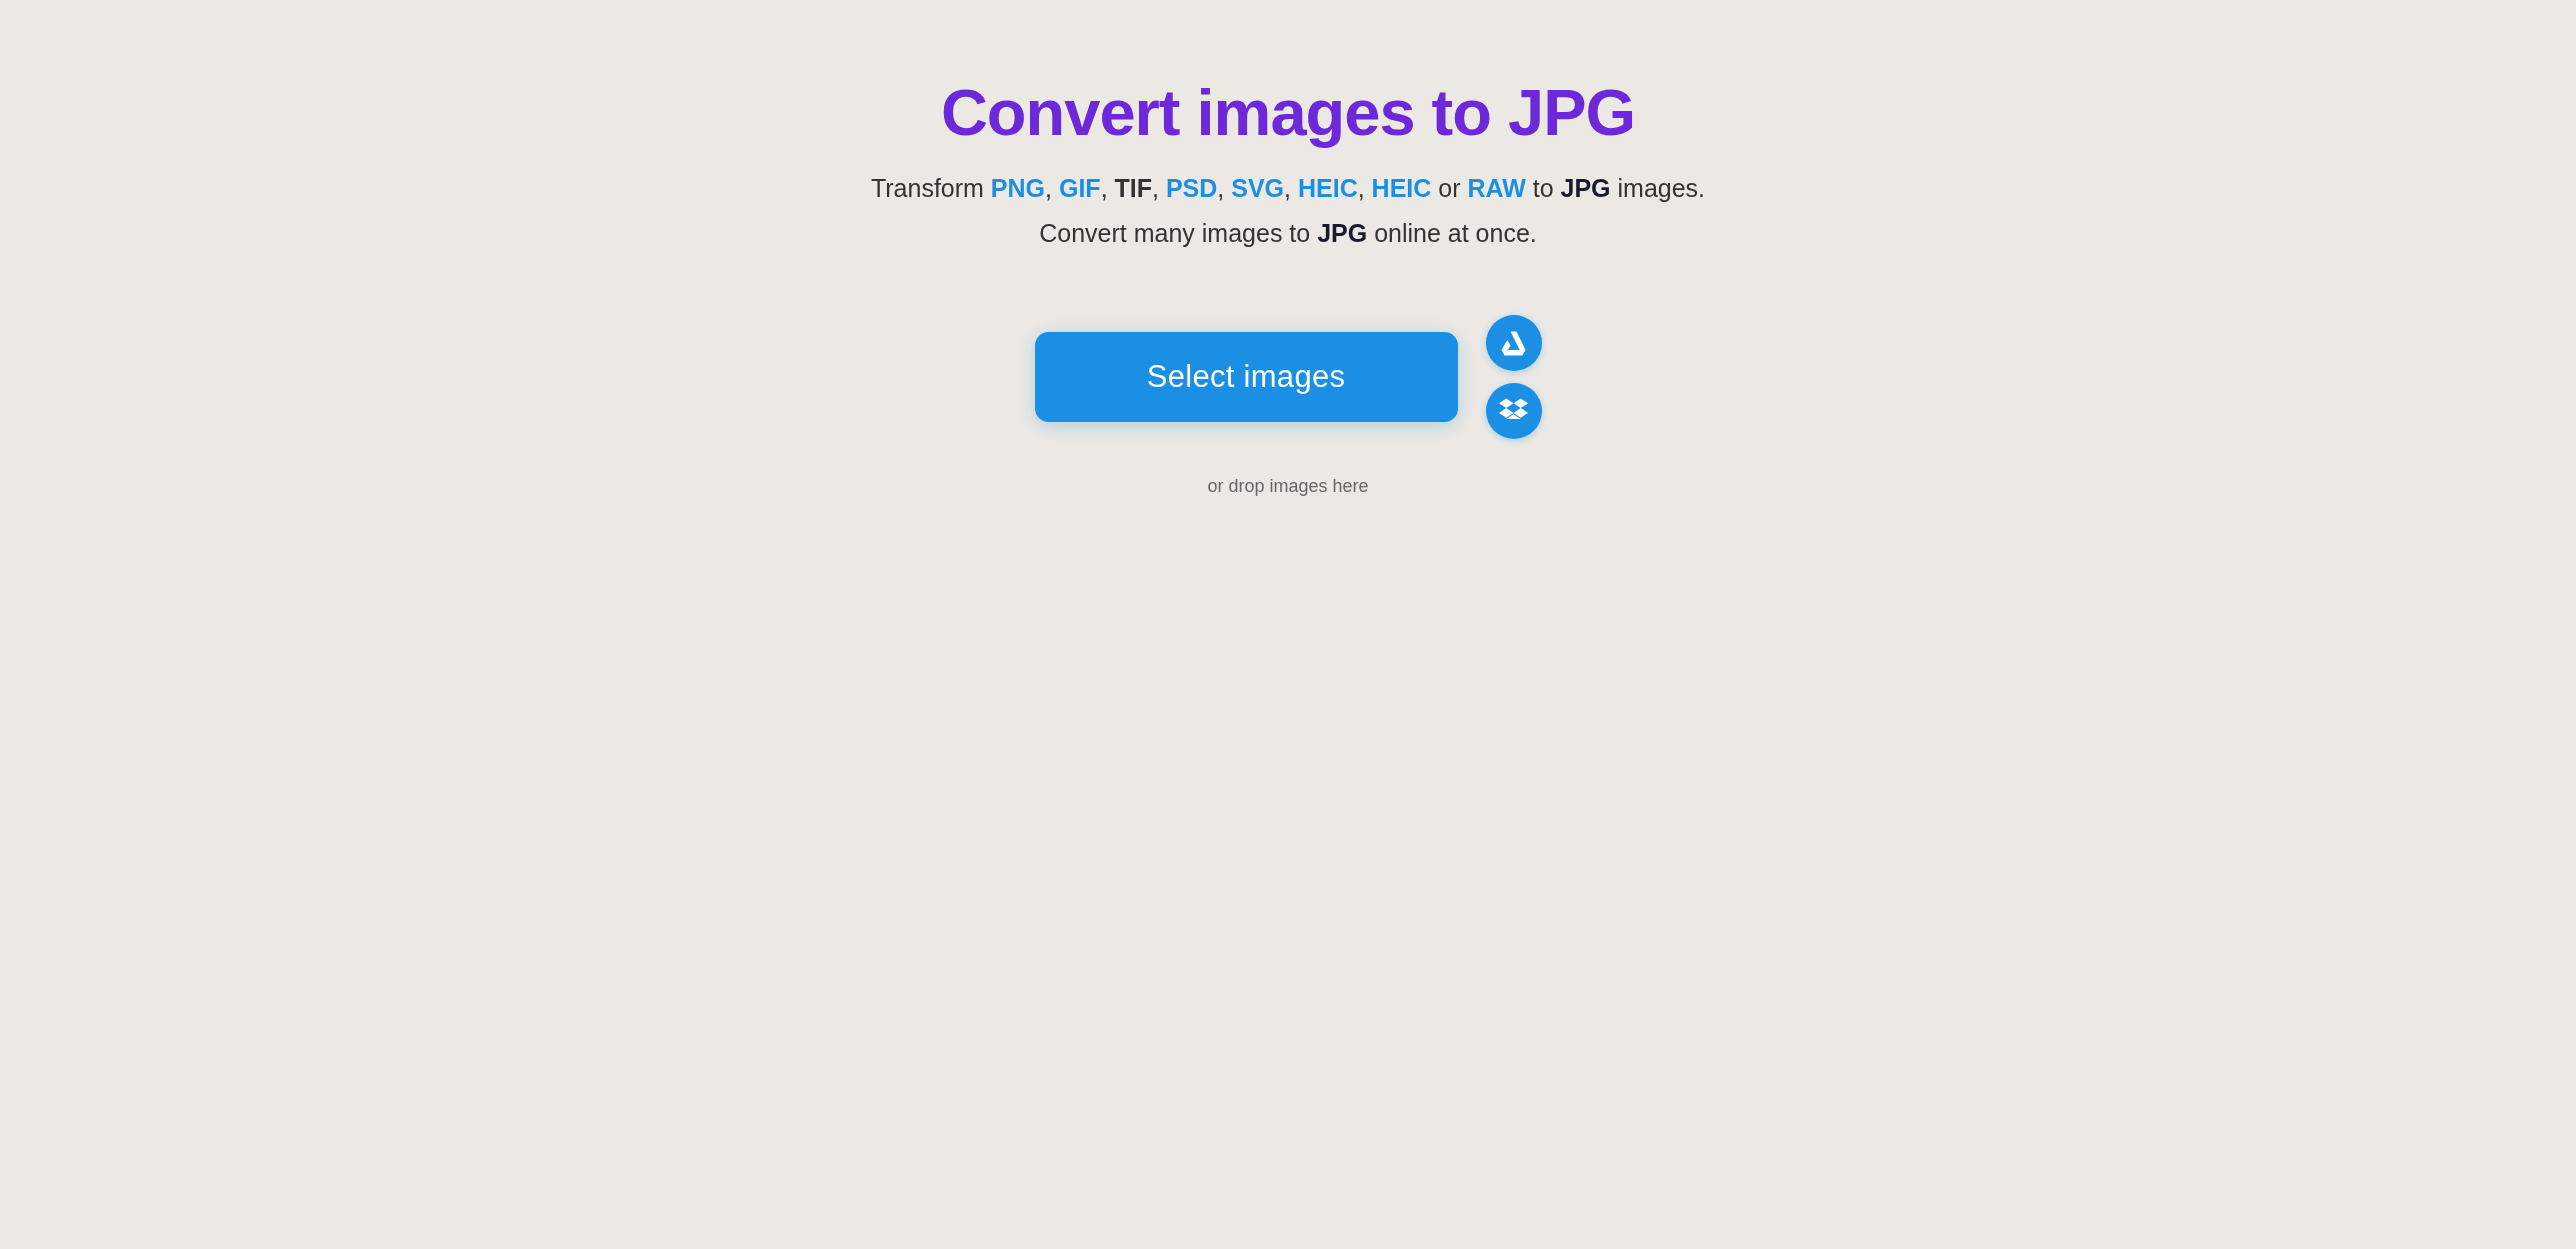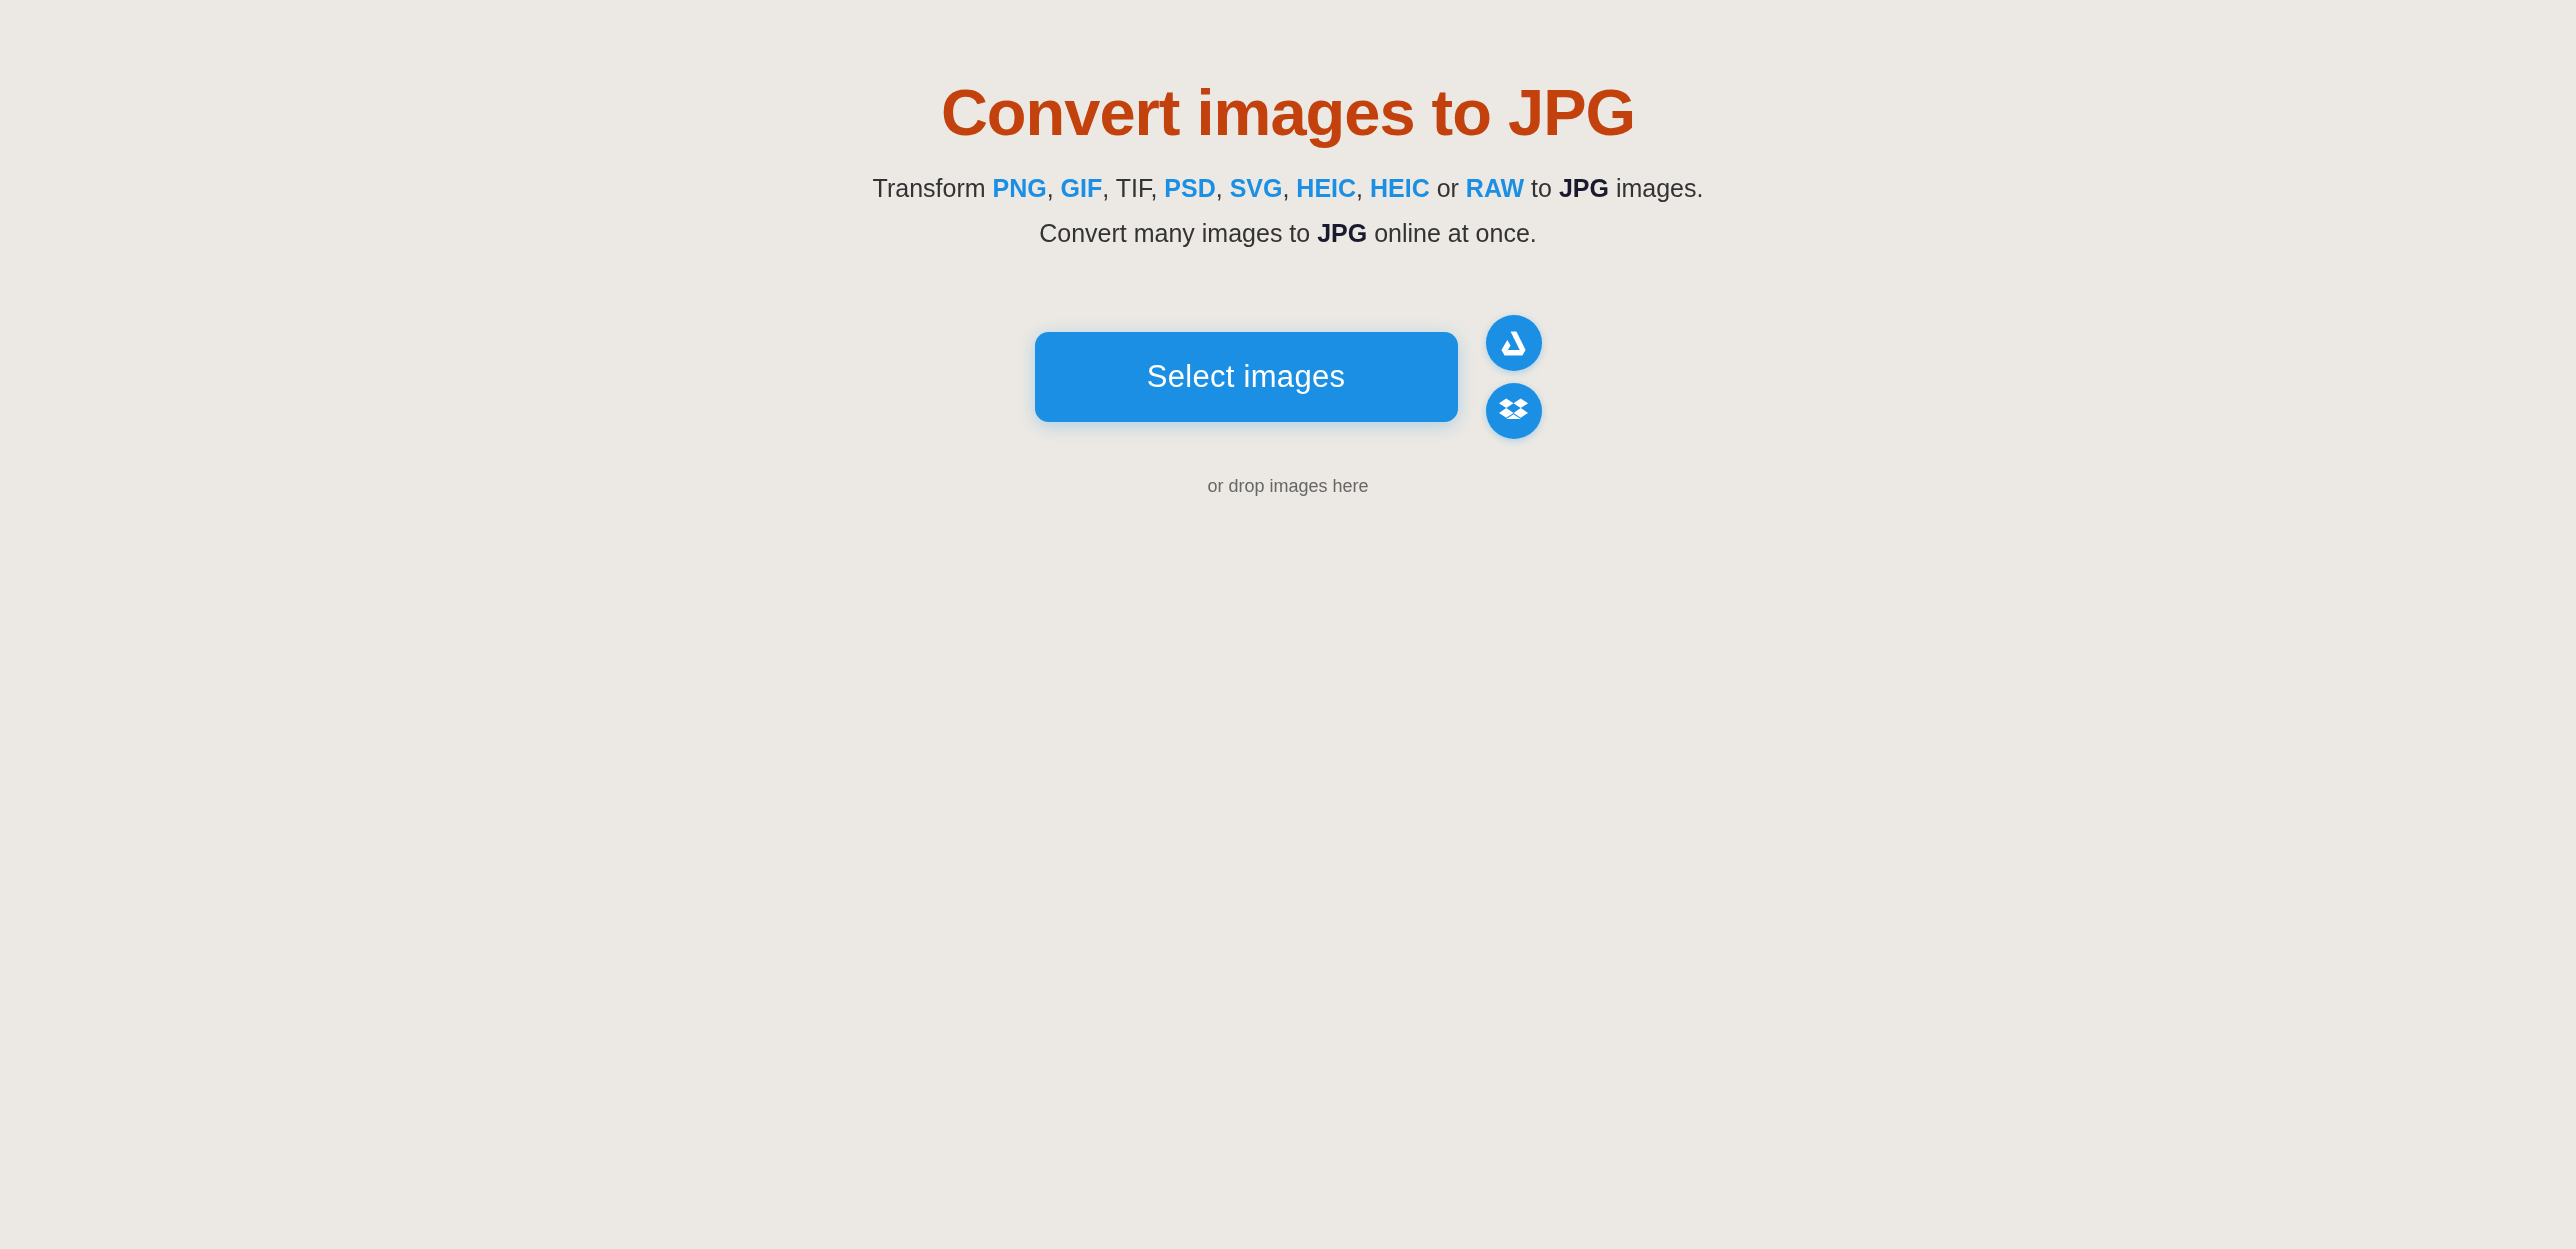--- a/index.html
+++ b/index.html
@@ -23,21 +23,21 @@
       flex-direction: column;
       align-items: center;
       width: 100%;
       max-width: 865px;
       text-align: center;
     }
 
     .page-title {
       font-size: 65px;
       font-weight: 700;
-      color: #c2410c;
+      color: #6d28d9;
       letter-spacing: -1px;
       margin-bottom: 21px;
       line-height: 1.1;
     }
 
     .subtitle {
       font-size: 25px;
       color: #333;
       margin-bottom: 7.7px;
       line-height: 1.5;
@@ -122,21 +122,21 @@
 </head>
 <body>
 
 <div class="main-container">
   <h1 class="page-title">Convert images to JPG</h1>
 
   <p class="subtitle">
     <span>Transform </span>
     <span class="highlight">PNG</span><span>, </span>
     <span class="highlight">GIF</span><span>, </span>
-    <span style="color:#333; font-weight:400;">TIF</span><span>, </span>
+    <span style="color:#333; font-weight:700;">TIF</span><span>, </span>
     <span class="highlight">PSD</span><span>, </span>
     <span class="highlight">SVG</span><span>, </span>
     <span class="highlight">HEIC</span><span>, </span>
     <span class="highlight">HEIC</span><span> or </span>
     <span class="highlight">RAW</span><span> to </span>
     <span class="bold">JPG</span><span> images.</span>
   </p>
 
   <p class="subtitle2">
     <span>Convert many images to </span>

